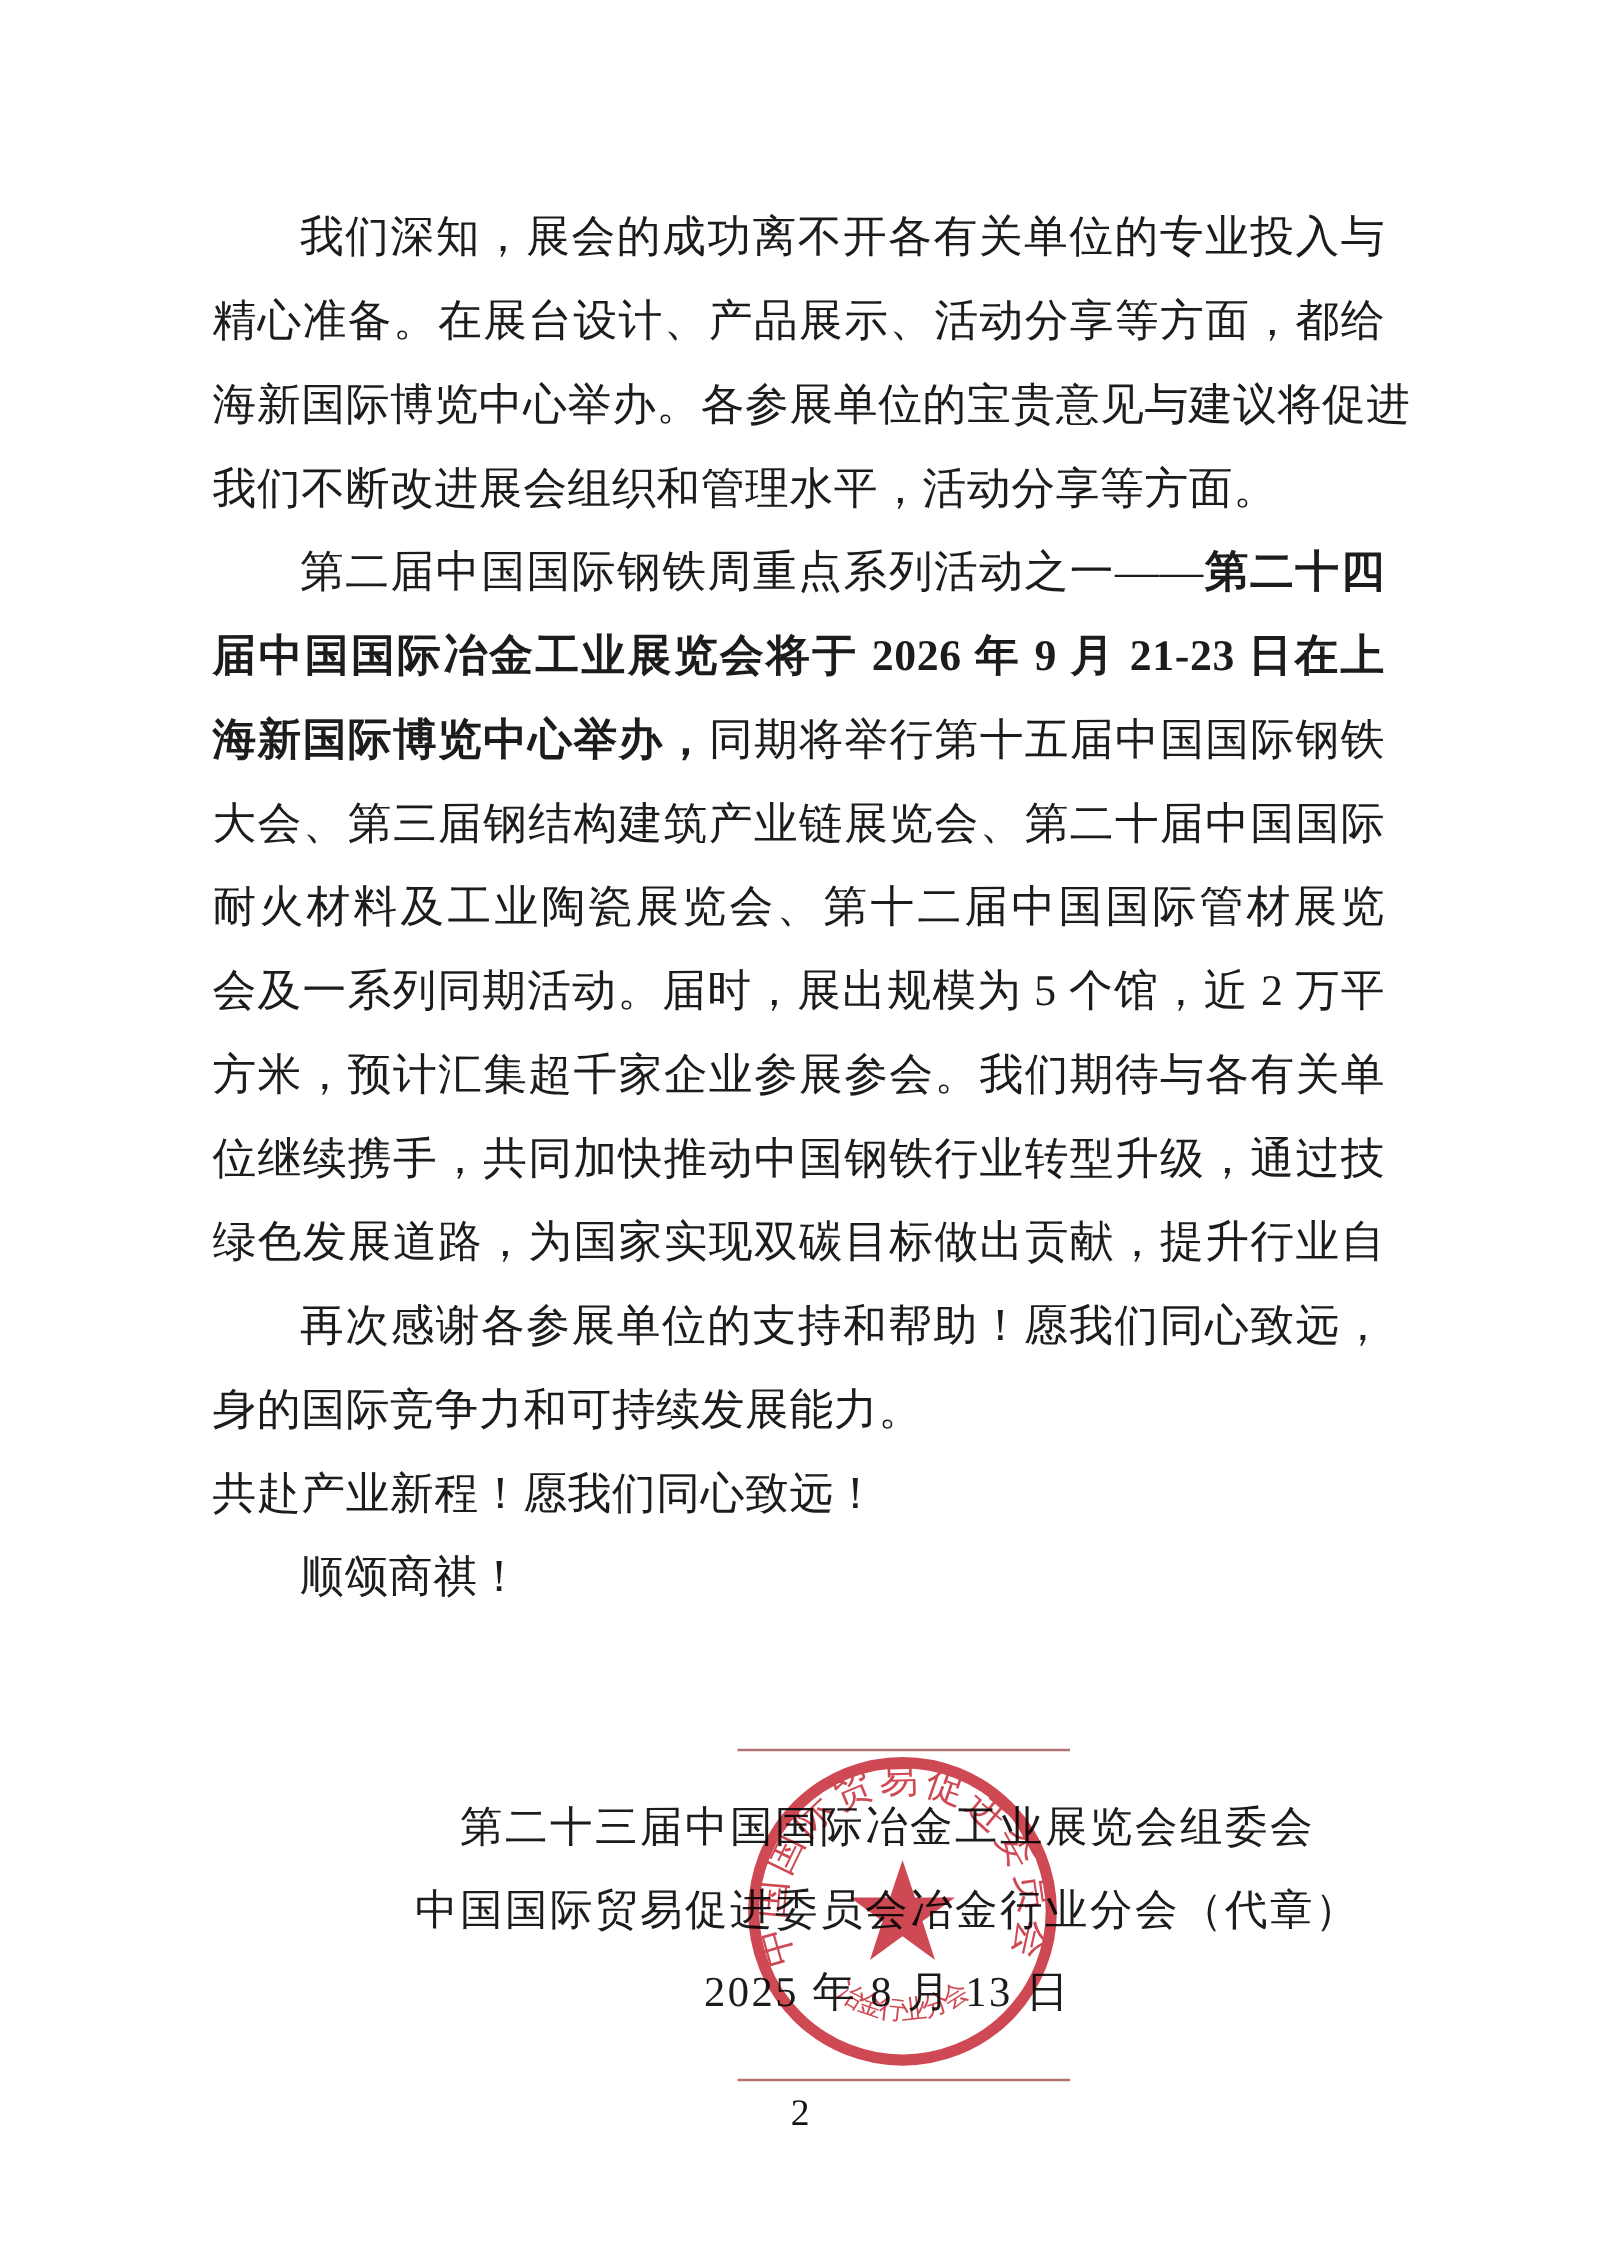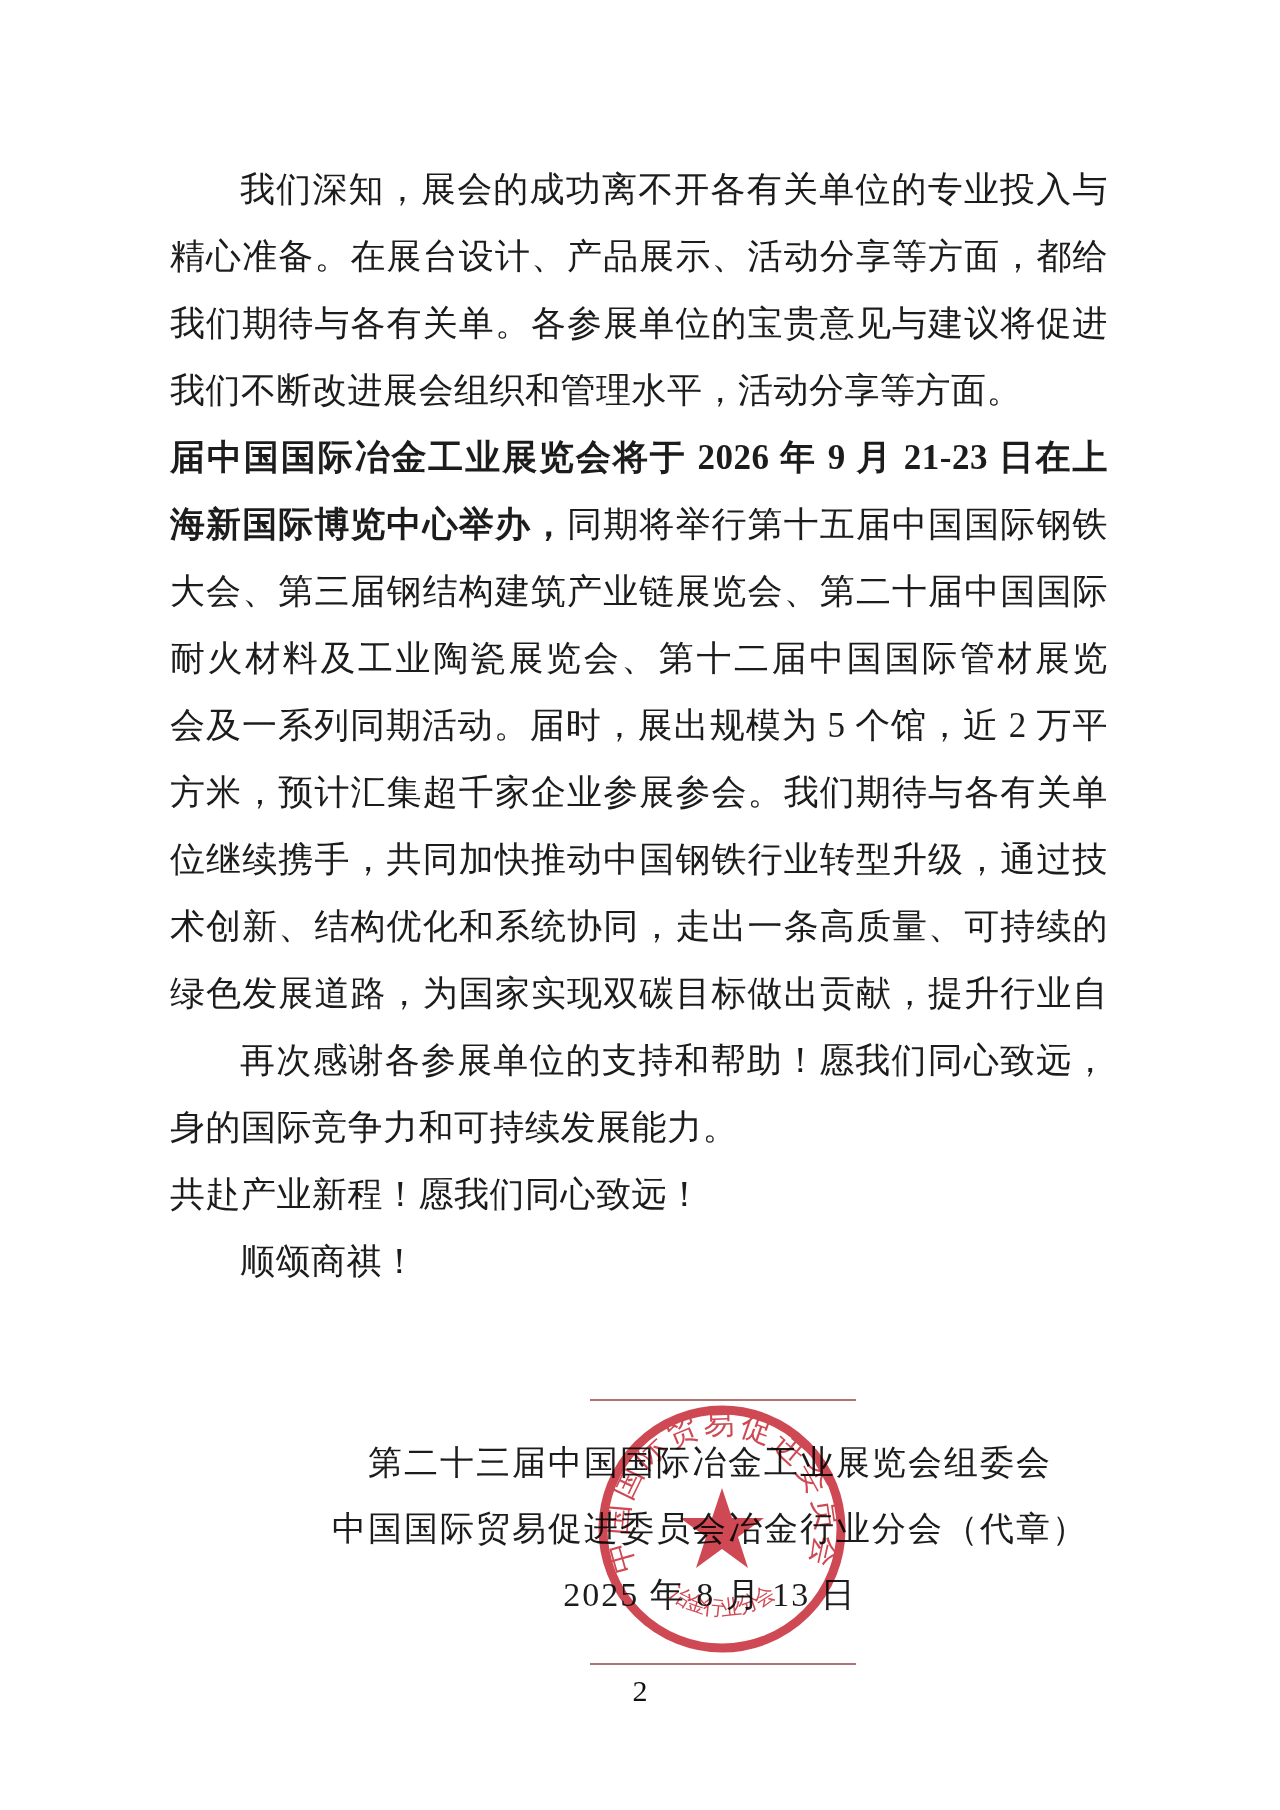--- a/index.html
+++ b/index.html
@@ -65,30 +65,30 @@
   }
 </style>
 </head>
 <body>
 
 <div class="page">
 
   <div class="body-text">
       <div class="line indent"><span class="seg">我们深知，展会的成功离不开各有关单位的专业投入与</span></div>
       <div class="line"><span class="seg">精心准备。在展台设计、产品展示、活动分享等方面，都给</span></div>
-      <div class="line"><span class="seg">我们期待与各有关单。各参展单位的宝贵意见与建议将促进</span></div>
+      <div class="line"><span class="seg">海新国际博览中心举办。各参展单位的宝贵意见与建议将促进</span></div>
       <div class="line para-end"><span class="seg">我们不断改进展会组织和管理水平，活动分享等方面。</span></div>
+      <div class="line indent"><span class="seg">第二届中国国际钢铁周重点系列活动之一——</span><span class="seg seg-bold">第二十四</span></div>
       <div class="line"><span class="seg seg-bold">届中国国际冶金工业展览会将于 2026 年 9 月 21-23 日在上</span></div>
       <div class="line"><span class="seg seg-bold">海新国际博览中心举办，</span><span class="seg">同期将举行第十五届中国国际钢铁</span></div>
       <div class="line"><span class="seg">大会、第三届钢结构建筑产业链展览会、第二十届中国国际</span></div>
       <div class="line"><span class="seg">耐火材料及工业陶瓷展览会、第十二届中国国际管材展览</span></div>
       <div class="line"><span class="seg">会及一系列同期活动。届时，展出规模为 5 个馆，近 2 万平</span></div>
       <div class="line"><span class="seg">方米，预计汇集超千家企业参展参会。我们期待与各有关单</span></div>
       <div class="line"><span class="seg">位继续携手，共同加快推动中国钢铁行业转型升级，通过技</span></div>
-      <div class="line"><span class="seg">术创新、结构优化和系统协同，走出一条高质量、可持续的</span></div>
       <div class="line"><span class="seg">绿色发展道路，为国家实现双碳目标做出贡献，提升行业自</span></div>
       <div class="line indent"><span class="seg">再次感谢各参展单位的支持和帮助！愿我们同心致远，</span></div>
       <div class="line para-end"><span class="seg">身的国际竞争力和可持续发展能力。</span></div>
       <div class="line para-end"><span class="seg">共赴产业新程！愿我们同心致远！</span></div>
       <div class="line indent para-end"><span class="seg">顺颂商祺！</span></div>
     </div>
 
   <div class="signature">
     <div>第二十三届中国国际冶金工业展览会组委会</div>
     <div>中国国际贸易促进委员会冶金行业分会（代章）</div>

